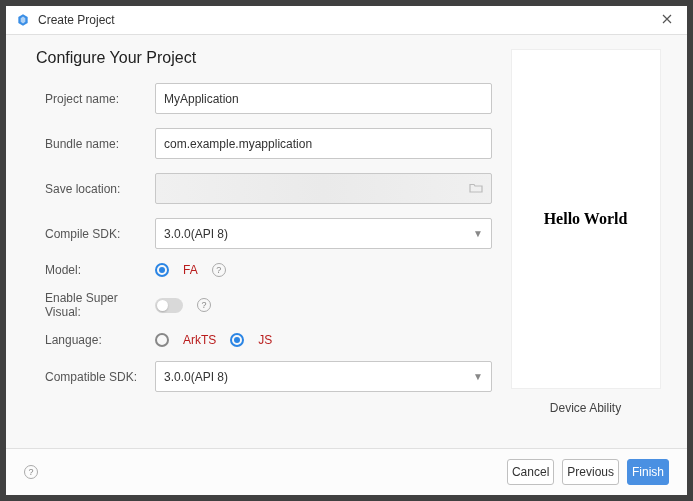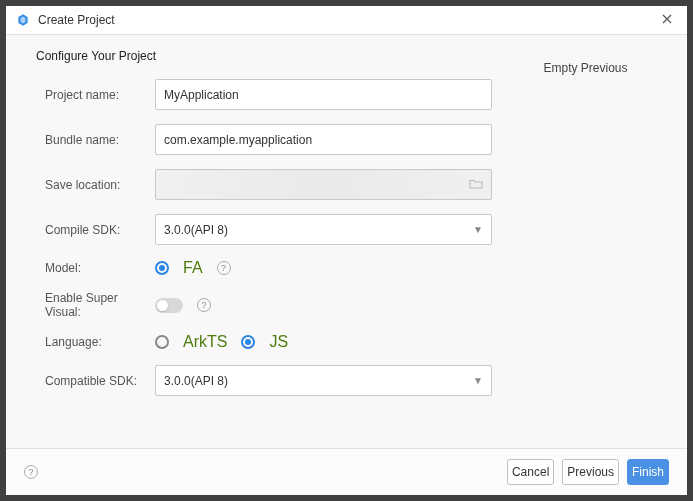--- a/index.html
+++ b/index.html
@@ -44,21 +44,21 @@
       display: flex;
       gap: 16px;
       overflow: hidden;
     }
     .form-col {
       flex: 1;
       display: flex;
       flex-direction: column;
     }
     .heading {
-      font-size: 12px;
+      font-size: 16px;
       color: #222;
       margin-bottom: 16px;
       font-weight: 500;
     }
     .row {
       display: flex;
       align-items: center;
       margin-bottom: 14px;
       margin-left: 9px;
     }
@@ -111,21 +111,21 @@
     }
     .radio.checked {
       border-color: #2b85e4;
     }
     .radio.checked::after {
       content: "";
       width: 6px; height: 6px;
       background: #2b85e4;
       border-radius: 50%;
     }
-    .radio-label { font-size: 16px; color: #4d7c0f; }
+    .radio-label { font-size: 12px; color: #b91c1c; }
     .help-icon {
       width: 14px; height: 14px;
       border: 1px solid #aaa;
       border-radius: 50%;
       font-size: 9px;
       color: #888;
       display: inline-flex;
       align-items: center; justify-content: center;
     }
     .toggle {
@@ -297,21 +297,24 @@
             <span>3.0.0(API 8)</span>
             <span class="chevron">▼</span>
           </div>
         </div>
       </div>
 
 
     </div>
 
     <div class="preview-col">
-      <div class="preview-caption">Empty Previous</div>
+      <div class="preview-box">
+        <span class="hw">Hello World</span>
+      </div>
+      <div class="preview-caption">Device Ability</div>
     </div>
 
   </div>
 
   <div class="footer">
     <span class="help-icon">?</span>
     <button class="btn">Cancel</button>
     <button class="btn">Previous</button>
     <button class="btn primary">Finish</button>
   </div>

